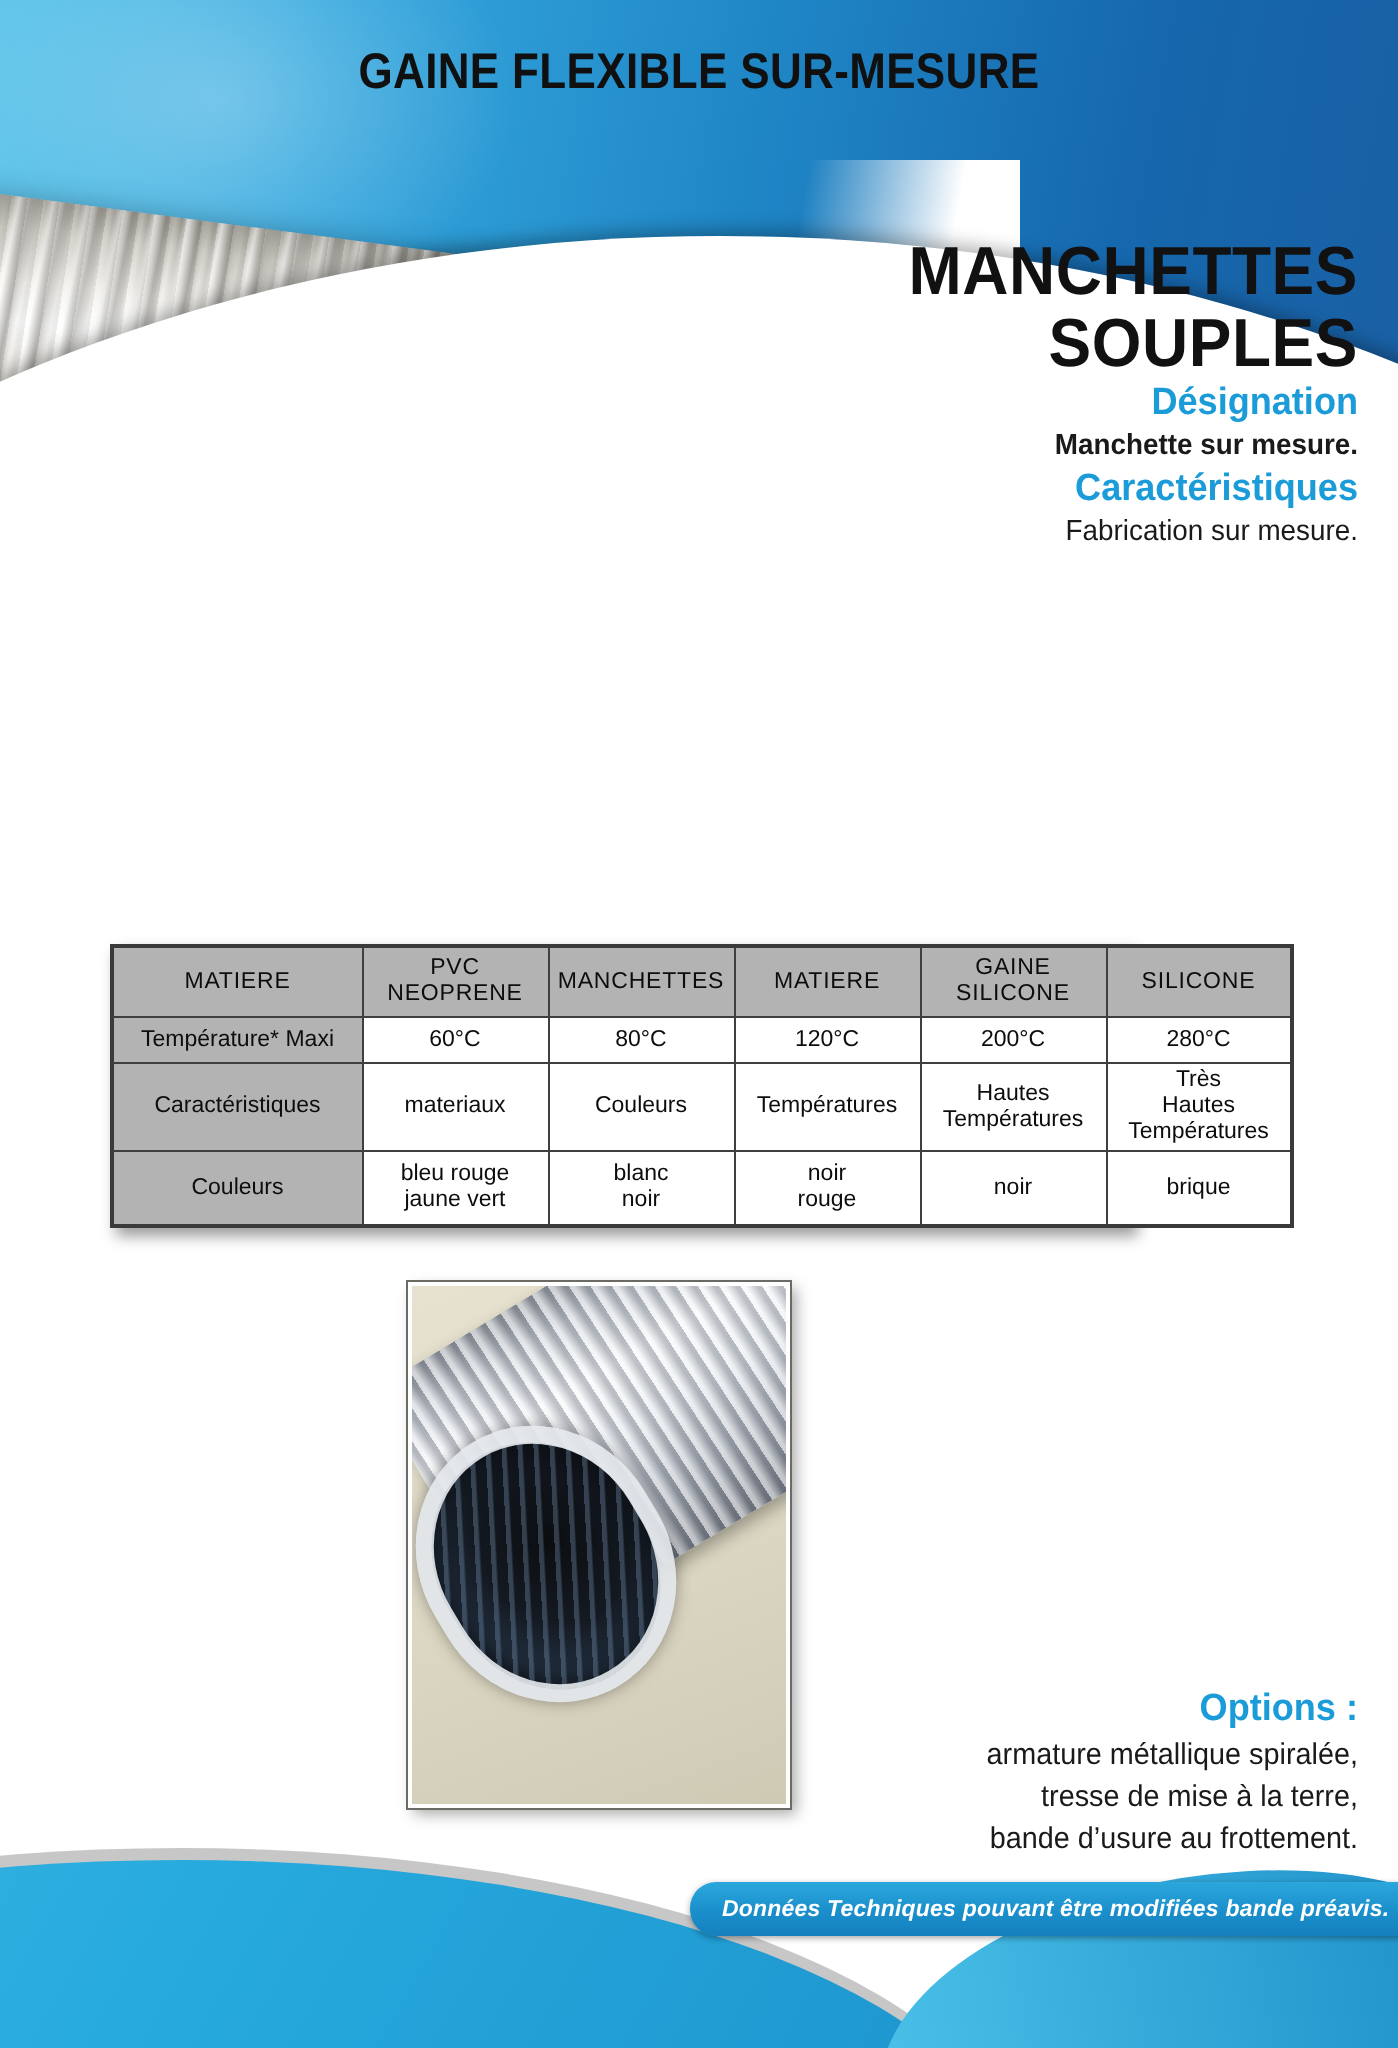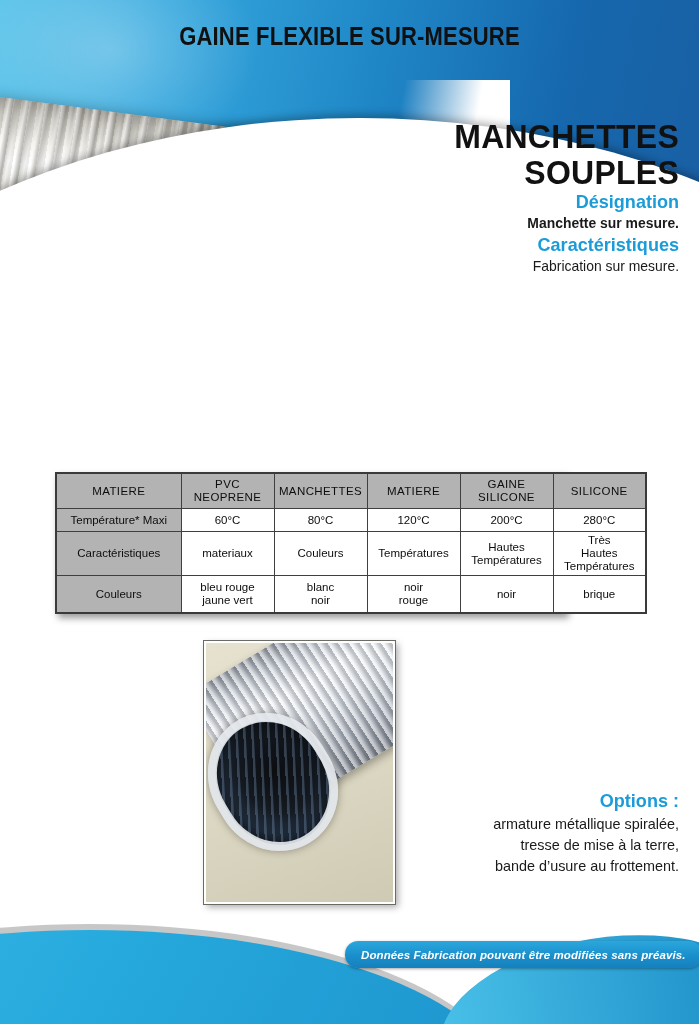--- a/index.html
+++ b/index.html
@@ -94,21 +94,21 @@
   .mouth-rings{position:absolute;left:0;top:0;right:0;bottom:0;border-radius:50%/46%;
         background:repeating-linear-gradient(-62deg,
           rgba(150,175,200,.00) 0px, rgba(150,175,200,.00) 5px,
           rgba(140,170,205,.30) 6px, rgba(140,170,205,.30) 8px);}
   .mouth-lip{position:absolute;left:6px;top:68px;width:122px;height:142px;
         transform:rotate(-31deg);border-radius:50%/46%;
         border:9px solid rgba(226,230,234,.92);box-sizing:border-box;
         box-shadow:0 0 8px rgba(0,0,0,.35);}
 
   
-  .options{position:absolute;right:20px;top:789px;width:380px;text-align:right;}
+  .options{position:absolute;right:20px;top:843px;width:380px;text-align:right;}
   .opt-h{font-weight:bold;font-size:19px;color:#1b9cd9;line-height:24px;transform:scaleX(.95);
          transform-origin:right center;}
   .opt-l{font-size:15px;color:#1a1a1a;line-height:21px;transform:scaleX(.96);
          transform-origin:right center;}
 
   
   .footer{position:absolute;left:0;bottom:0;width:699px;height:110px;overflow:hidden;}
   .foot-ellipse{position:absolute;left:-330px;top:16px;width:840px;height:330px;
         border-radius:50%;
         background:linear-gradient(120deg,#3fbce6 0%,#26a9dd 45%,#1b8fc9 100%);}
@@ -264,17 +264,17 @@
     <div class="opt-l">armature métallique spiralée,</div>
     <div class="opt-l">tresse de mise à la terre,</div>
     <div class="opt-l">bande d’usure au frottement.</div>
   </div>
 
   <div class="footer">
     <div class="foot-shadow"></div>
     <div class="foot-ellipse"></div>
     <div class="foot-wedge"></div>
     <div class="foot-pill">
-      <span>Données Fabrication pouvant être modifiées sans préavis.</span>
+      <span>Données Techniques pouvant être modifiées bande préavis.</span>
     </div>
   </div>
 
 </div>
 
 </body></html>

